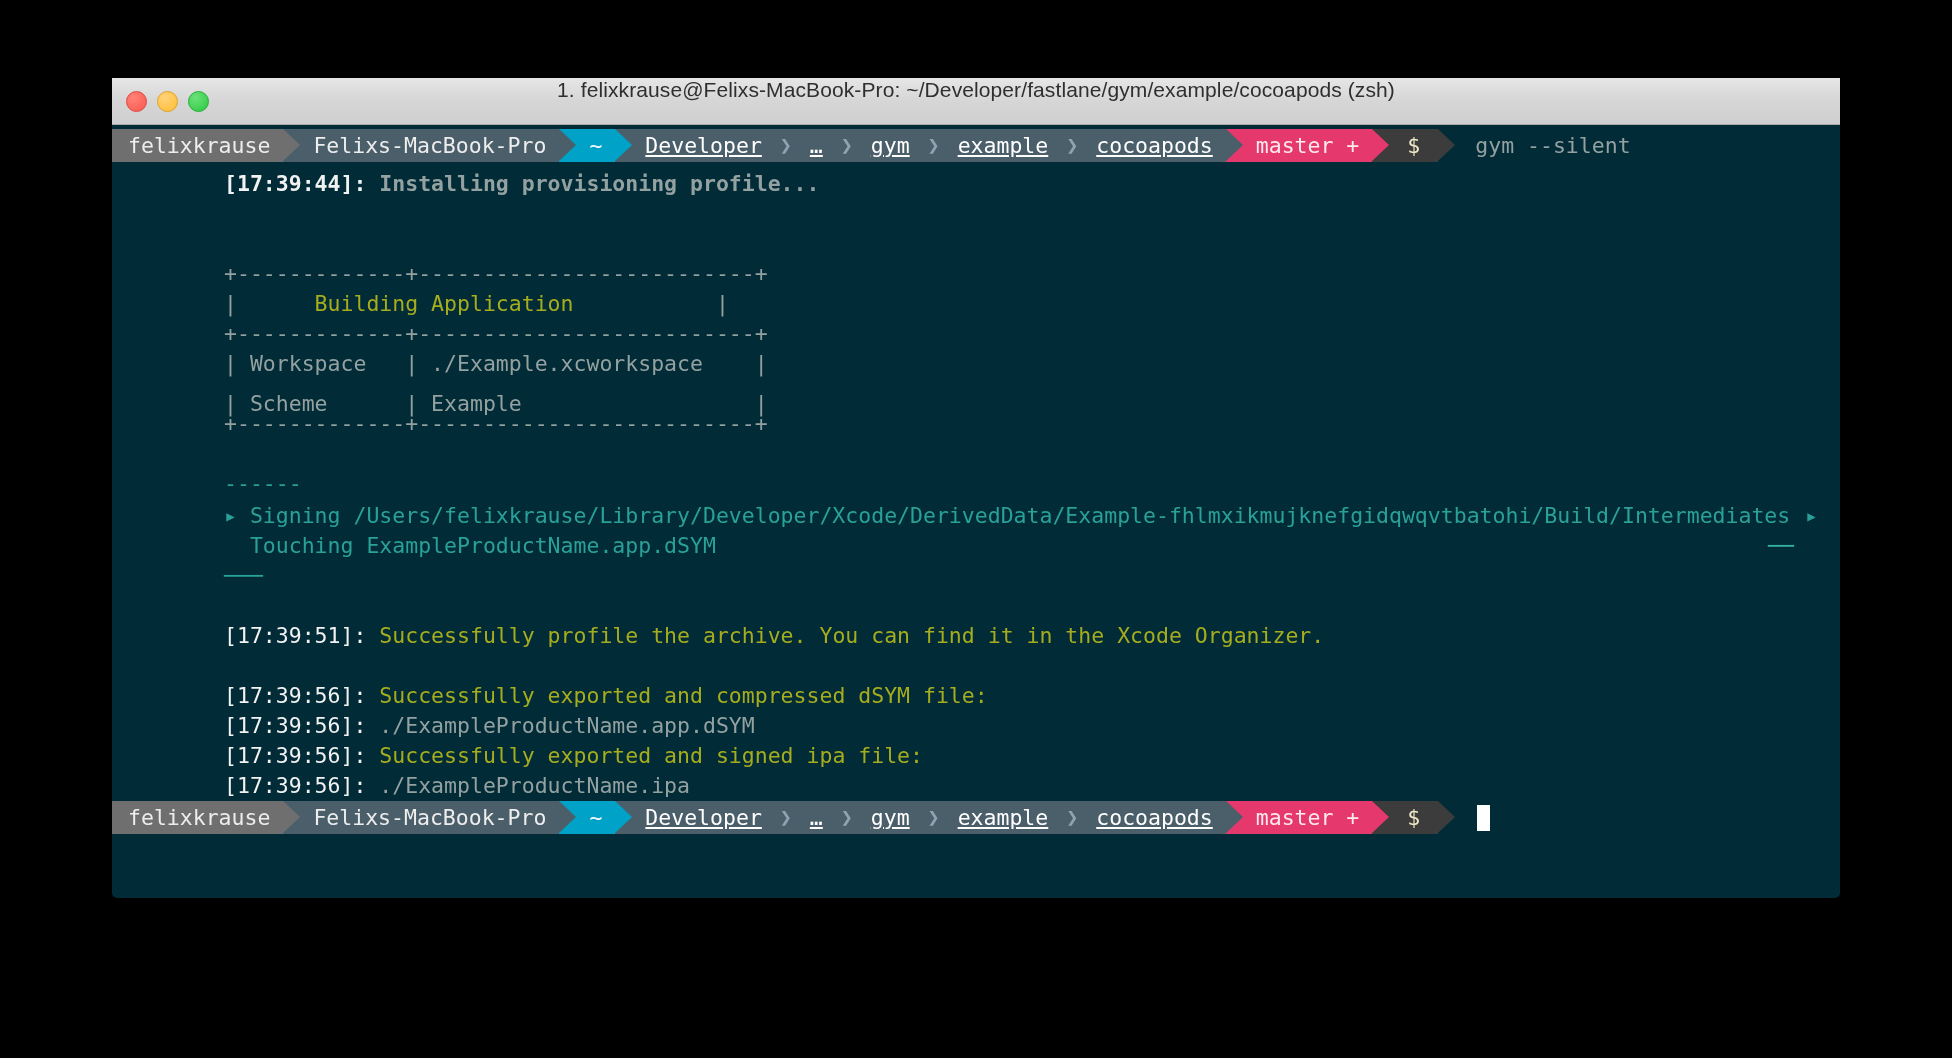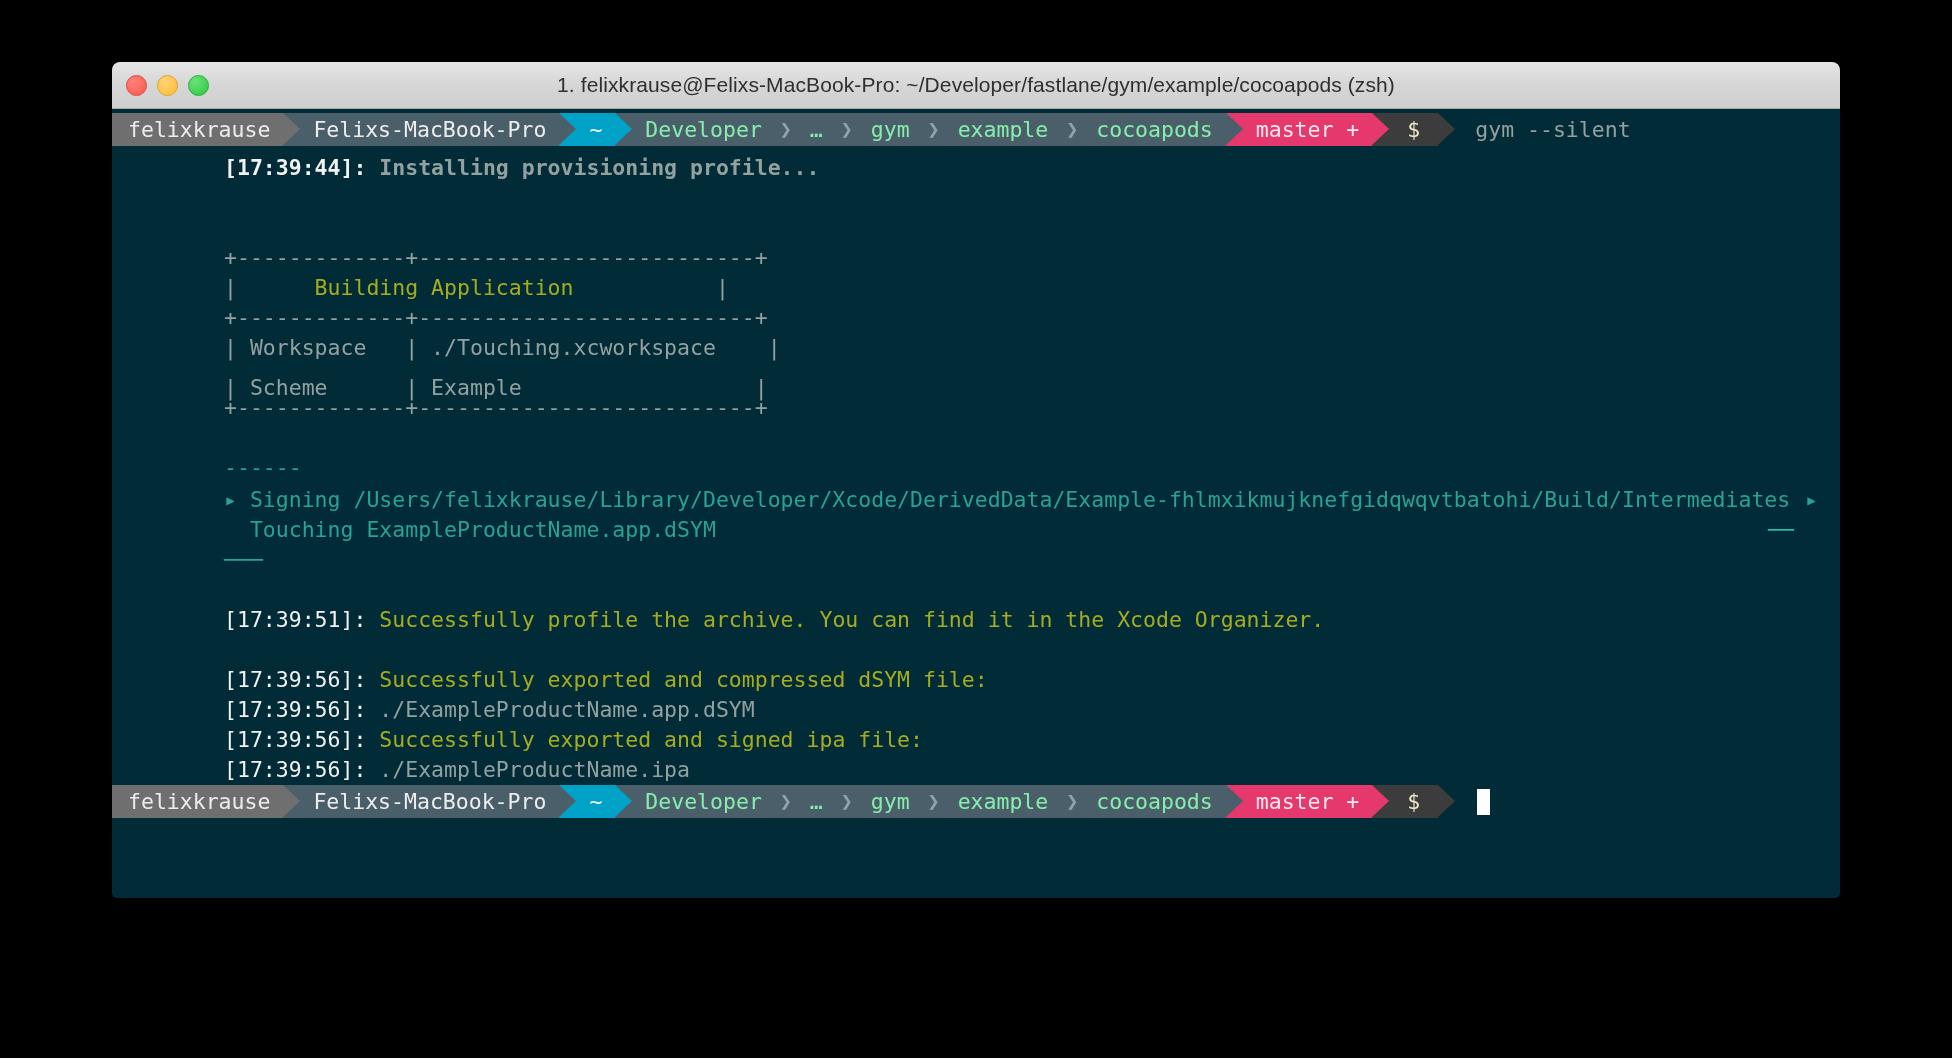--- a/index.html
+++ b/index.html
@@ -26,22 +26,23 @@
     box-shadow: 0 10px 40px rgba(0,0,0,0.7);
   }
 
   
   #titlebar {
     position: relative;
     height: 46px;
     background: linear-gradient(to bottom, #e6e6e6 0%, #d6d6d6 50%, #cfcfcf 100%);
     border-bottom: 1px solid #a9a9a9;
     display: flex;
-    align-items: center;
+    align-items: flex-start;
     justify-content: center;
+    margin-top: 16px;
   }
   .lights {
     position: absolute;
     left: 14px;
     top: 0;
     height: 46px;
     display: flex;
     align-items: center;
     gap: 10px;
   }
@@ -113,21 +114,21 @@
     display: flex;
     align-items: center;
     padding: 0 13px;
     white-space: pre;
     height: 33px;
     line-height: 33px;
   }
   .pseg.user   { background: #6f6f6f; color: #ededed; padding-left: 16px; }
   .pseg.host   { background: #4b5f6b; color: #ededed; }
   .pseg.tilde  { background: #00a2c7; color: #ffffff; }
-  .pseg.path   { background: #4b5f6b; color: #86efac; }
+  .pseg.path   { background: #4b5f6b; color: #ffffff; text-decoration: underline; }
   .pseg.git    { background: #e5386d; color: #ffe9ef; }
   .pseg.dollar { background: #3c3c3c; color: #f0e9c8; padding: 0 18px; }
 
   
   .arrow {
     width: 17px;
     height: 33px;
     flex: 0 0 17px;
     position: relative;
   }
@@ -217,21 +218,21 @@
         <span class="pseg dollar">$</span>
         <span class="arrow" style="--from:#3c3c3c;"></span>
         <span class="cmd">gym --silent</span>
       </div>
 
       <div class="line" style="top:44px; left:112px;font-weight:bold;"><span class="c-white">[17:39:44]:</span><span class="c-grey"> Installing provisioning profile...</span></div>
 
       <div class="line c-grey" style="top:134px; left:112px;">+-------------+--------------------------+</div>
       <div class="line" style="top:164px; left:112px;"><span class="c-grey">|</span><span class="c-olive">      Building Application</span><span class="c-grey">           |</span></div>
       <div class="line c-grey" style="top:194px; left:112px;">+-------------+--------------------------+</div>
-      <div class="line c-grey" style="top:224px; left:112px;">| Workspace   | ./Touching.xcworkspace    |</div>
+      <div class="line c-grey" style="top:224px; left:112px;">| Workspace   | ./Example.xcworkspace    |</div>
       <div class="line c-grey" style="top:264px; left:112px;">| Scheme      | Example                  |</div>
       <div class="line c-grey" style="top:284px; left:112px;">+-------------+--------------------------+</div>
 
       <div class="line c-cyan" style="top:344px; left:112px;">------</div>
       <div class="line" style="top:376px; left:112px;"><span class="c-cyan">▸ </span><span class="c-cyan">Signing /Users/felixkrause/Library/Developer/Xcode/DerivedData/Example-fhlmxikmujknefgidqwqvtbatohi/Build/Intermediates</span></div>
       <div class="line c-cyan" style="top:376px; left:1693px;">▸</div>
       <div class="line c-cyan" style="top:406px; left:112px;">  Touching ExampleProductName.app.dSYM</div>
       <div class="line c-cyanlt" style="top:406px; left:1656px;">──</div>
       <div class="line c-cyan" style="top:436px; left:112px;">───</div>
 

